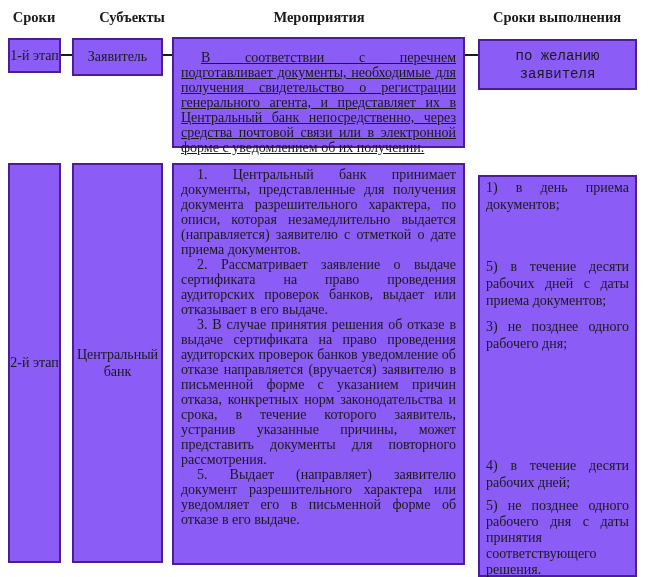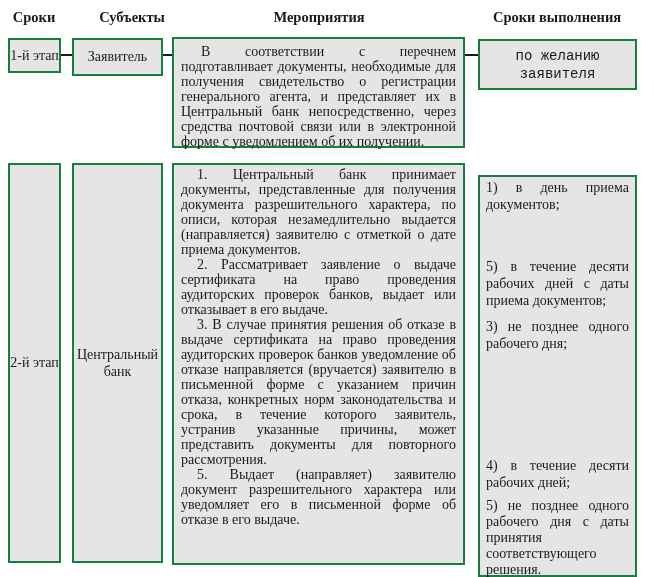--- a/index.html
+++ b/index.html
@@ -24,38 +24,39 @@
     font-size: 14.5px;
     white-space: nowrap;
   }
   #h-stages   { left: 34px; }
   #h-subjects { left: 118px; margin-left: 14px; }
   #h-activities { left: 319px; }
   #h-terms    { left: 557px; }
 
   .box {
     position: absolute;
-    border: 2px solid #15803d;
+    border: 2px solid #4c1d95;
     box-sizing: border-box;
-    background: #e5e5e5;
+    background: #8b5cf6;
   }
   .center {
     display: flex;
     align-items: center;
     justify-content: center;
     text-align: center;
   }
 
   
   .stage1   { left: 8px;   top: 38px; width: 53px;  height: 35px;  font-size: 14px; line-height: 16px; }
   .subject1 { left: 72px;  top: 38px; width: 91px;  height: 38px;  font-size: 14px; line-height: 16px; }
   .activity1 {
     left: 172px; top: 37px; width: 293px; height: 111px;
-    padding: 5px 7px; font-size: 14px; line-height: 15px;
+    padding: 11px 7px; font-size: 14px; line-height: 15px;
     text-align: justify;
+    text-decoration: underline;
   }
   .activity1 .para { margin: 0; text-indent: 20px; }
   .term1 { left: 478px; top: 39px; width: 159px; height: 51px; font-size: 14px; line-height: 18px; font-family: Liberation Mono, monospace; }
   .term1 .wrapblock { display: block; width: 104px; text-align: center; }
 
   .conn {
     position: absolute;
     height: 2px;
     top: 54px;
     background: #1a1a1a;

